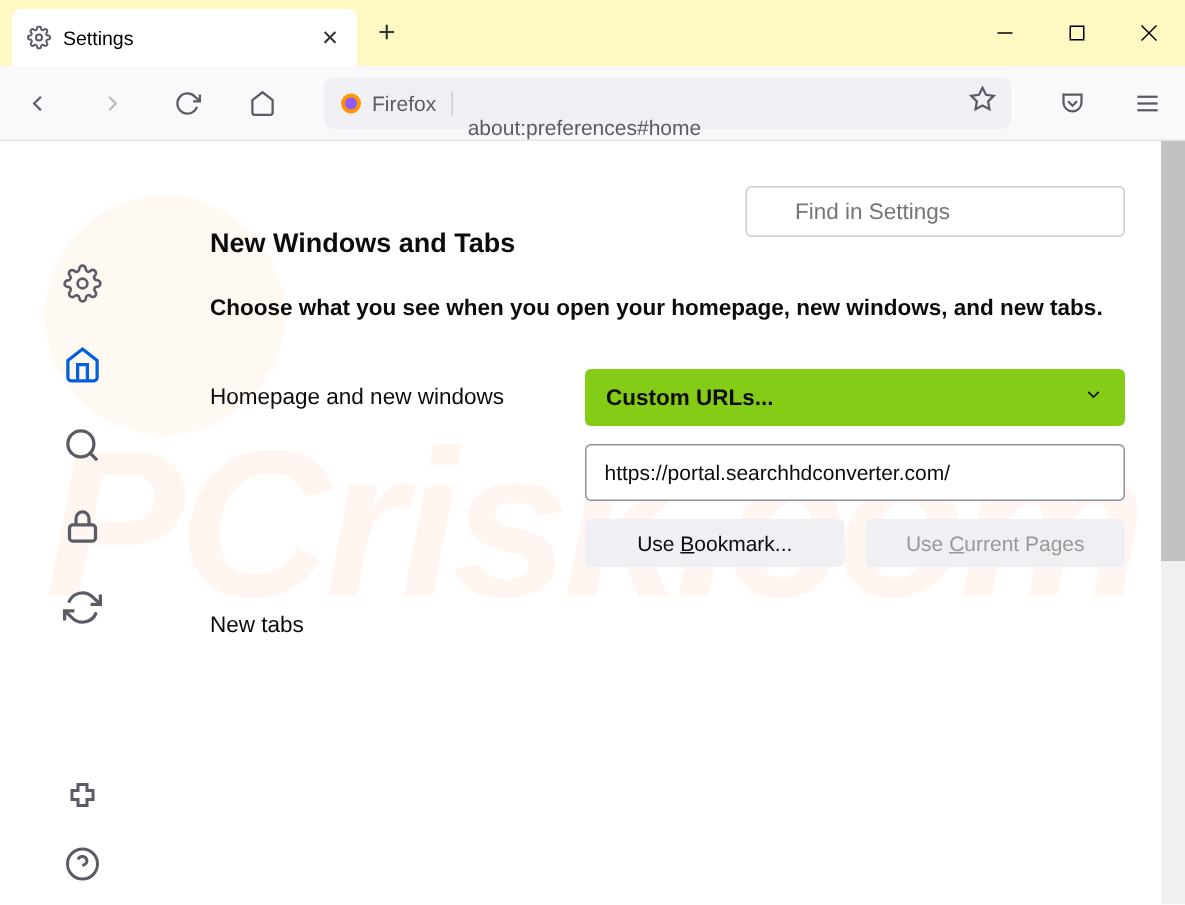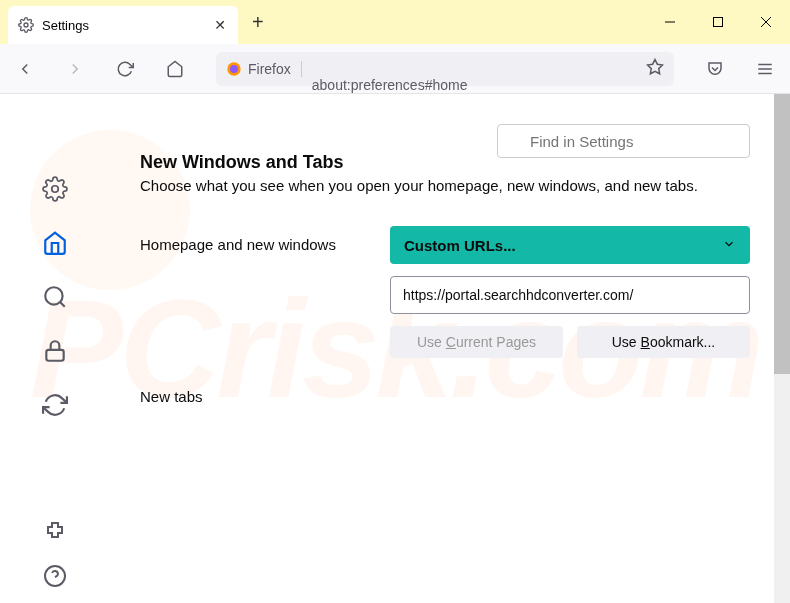--- a/index.html
+++ b/index.html
@@ -39,26 +39,26 @@
     .search-wrap { position: relative; float: right; }
     .search-wrap .sicon { position: absolute; left: 10px; top: 9px; color: #8f8f9d; }
     
     .heading-row { display: flex; align-items: center; justify-content: space-between; margin-top: 70px; clear: both; }
     .h1 { font-size: 26px; font-weight: 400; color: #0c0c0d; }
     .btn { padding: 8px 14px; background: #f0f0f4; border: none; border-radius: 4px; font-size: 14px; cursor: pointer; color: #0c0c0d; }
     .btn.disabled { color: #999; cursor: default; }
     .underline { text-decoration: underline; text-decoration-thickness: 1px; text-underline-offset: 1px; }
     
     .h2 { font-size: 18px; font-weight: 600; color: #0c0c0d; margin-top: 28px; }
-    .desc { font-size: 15px; color: #0c0c0d; margin-top: 4px; }
+    .desc { font-size: 15px; color: #0c0c0d; margin-top: 24px; font-weight: bold; }
     
     .row { display: flex; align-items: flex-start; margin-top: 32px; }
     .row-label { width: 250px; font-size: 15px; color: #0c0c0d; padding-top: 10px; }
     .row-ctrl { flex: 1; }
-    .select { width: 100%; height: 38px; background: #14b8a6; border: none; border-radius: 4px; padding: 0 14px; display: flex; align-items: center; justify-content: space-between; font-size: 15px; font-weight: 600; color: #0c0c0d; cursor: pointer; }
+    .select { width: 100%; height: 38px; background: #84cc16; border: none; border-radius: 4px; padding: 0 14px; display: flex; align-items: center; justify-content: space-between; font-size: 15px; font-weight: 600; color: #0c0c0d; cursor: pointer; }
     .text-input { width: 100%; height: 38px; border: 1px solid #8f8f9d; border-radius: 4px; padding: 0 12px; font-size: 14px; color: #0c0c0d; margin-top: 12px; }
     .btn-row { display: flex; gap: 14px; margin-top: 12px; }
     .btn-row .btn { flex: 1; }
     
     .scrollbar-vert { position: absolute; right: 0; top: 0; width: 16px; height: 100%; background: #f0f0f0; }
     .scrollbar-thumb { width: 16px; height: 280px; background: #c1c1c1; position: absolute; top: 0; }
     
     
     .watermark { position: absolute; inset: 94px 0 0 0; pointer-events: none; display: flex; align-items: center; justify-content: center; font-size: 140px; font-weight: 700; color: rgba(255, 100, 20, 0.06); font-style: italic; letter-spacing: -4px; z-index: 0; }
     .watermark-circle { position: absolute; left: 30px; top: 130px; width: 160px; height: 160px; border-radius: 50%; background: rgba(255, 120, 20, 0.05); pointer-events: none; }
@@ -221,22 +221,22 @@
       <div class="row-label">Homepage and new windows</div>
       <div class="row-ctrl">
         <div class="select">
           <span>Custom URLs...</span>
           <span><svg width="14" height="14" viewBox="0 0 24 24" fill="none" stroke="currentColor" stroke-width="2">
                 <polyline points="6 9 12 15 18 9"></polyline>
               </svg></span>
         </div>
         <input class="text-input" value="https://portal.searchhdconverter.com/" style="">
         <div class="btn-row">
+          <button class="btn">Use <span class="underline">B</span>ookmark...</button>
           <button class="btn disabled">Use <span class="underline">C</span>urrent Pages</button>
-          <button class="btn">Use <span class="underline">B</span>ookmark...</button>
         </div>
       </div>
     </div>
 
     <div class="row" style="margin-top:20px;">
       <div class="row-label">New tabs</div>
     </div>
   </div>
 
   <div class="scrollbar-vert">

